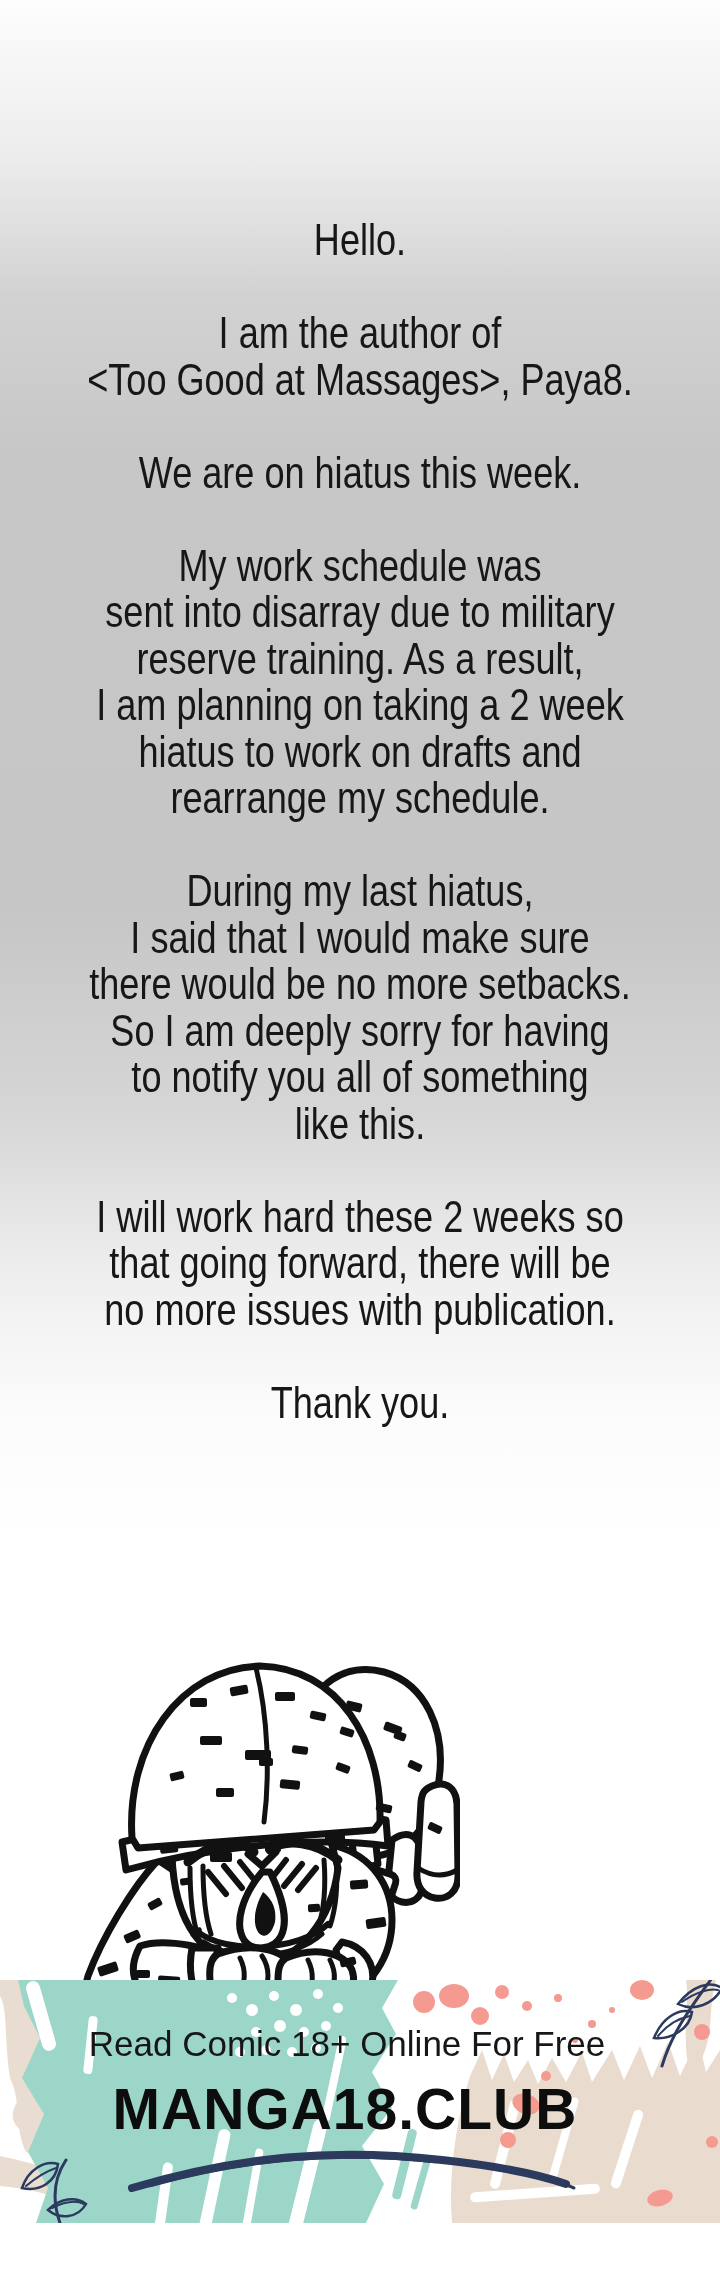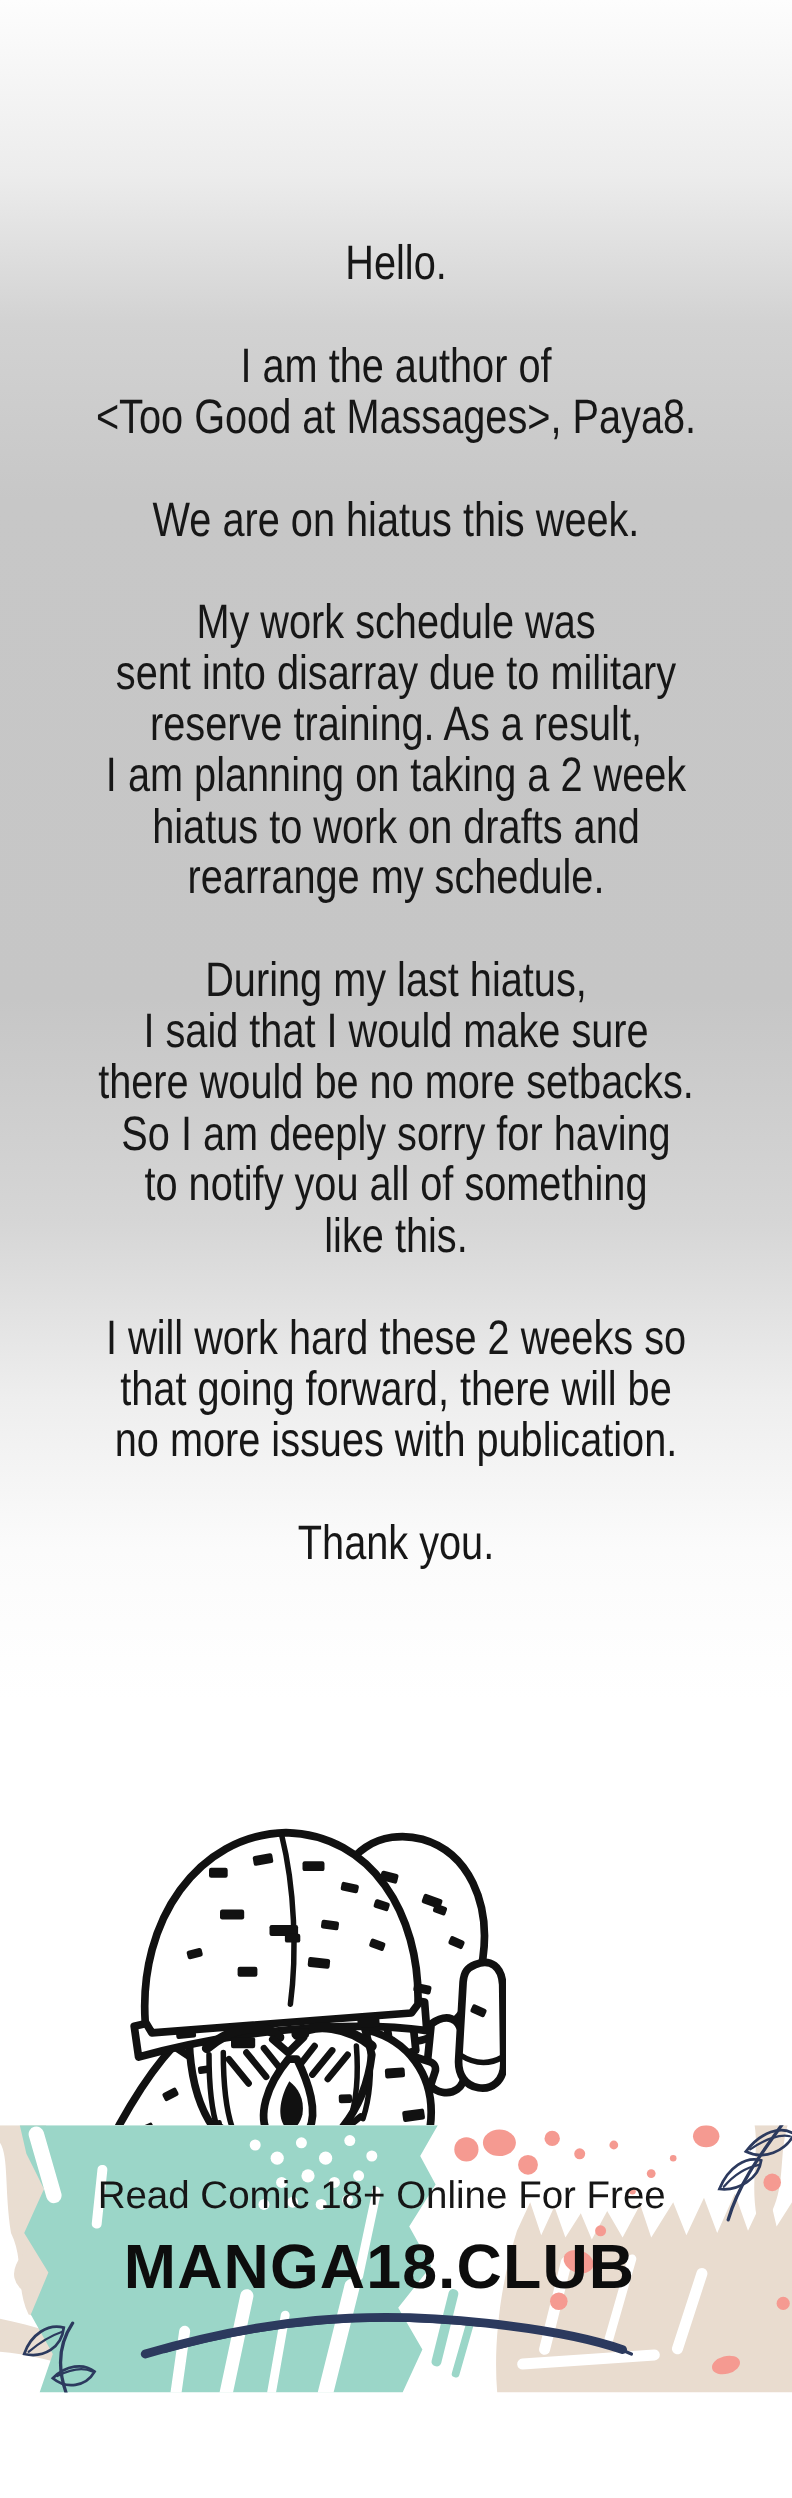--- a/index.html
+++ b/index.html
@@ -13,21 +13,21 @@
   
   .note-wrap{position:absolute;left:0;right:0;top:217px;text-align:center;}
   .note{transform:scaleX(0.82);transform-origin:50% 0;}
   .note p{
     margin:0 0 46.5px 0;font-size:44px;line-height:46.5px;
     color:#171717;white-space:pre-line;letter-spacing:0;
   }
   
   .mascot{position:absolute;left:40px;top:1628px;width:420px;height:392px;margin:0;}
   
-  .banner{position:absolute;left:0;top:1932px;width:714px;height:243px;display:block;background:#ffffff;cursor:pointer;}
+  .banner{position:absolute;left:0;top:1980px;width:714px;height:243px;display:block;background:#ffffff;cursor:pointer;}
   .banner-bg{position:absolute;left:0;top:0;width:720px;height:243px;}
   .banner-tagline{
     position:absolute;left:0;right:0;top:44px;text-align:center;
     transform:translateX(-10px);
     font-size:35px;line-height:40px;font-weight:400;color:#161616;
   }
   .banner-site{
     position:absolute;left:0;right:0;top:98px;text-align:center;
     transform:translateX(-12px);
     font-size:57px;line-height:62px;font-weight:700;color:#0d0d0d;letter-spacing:1px;

